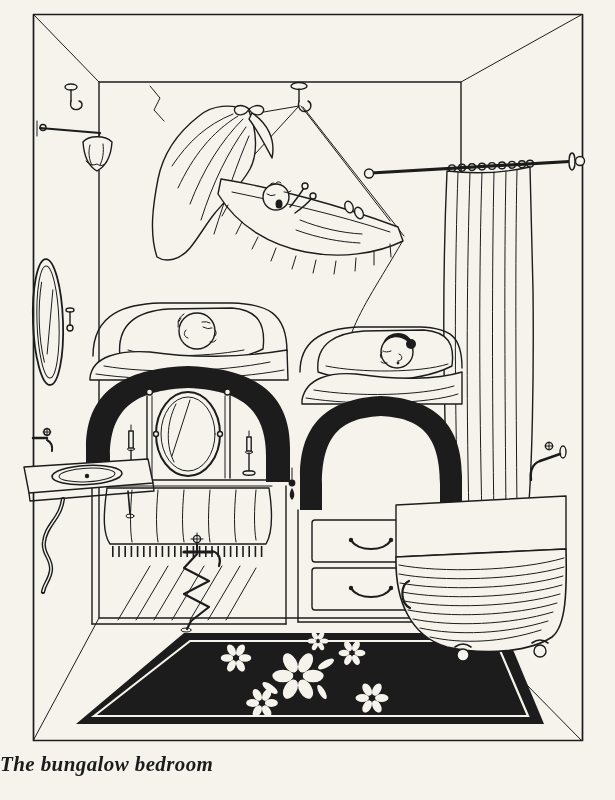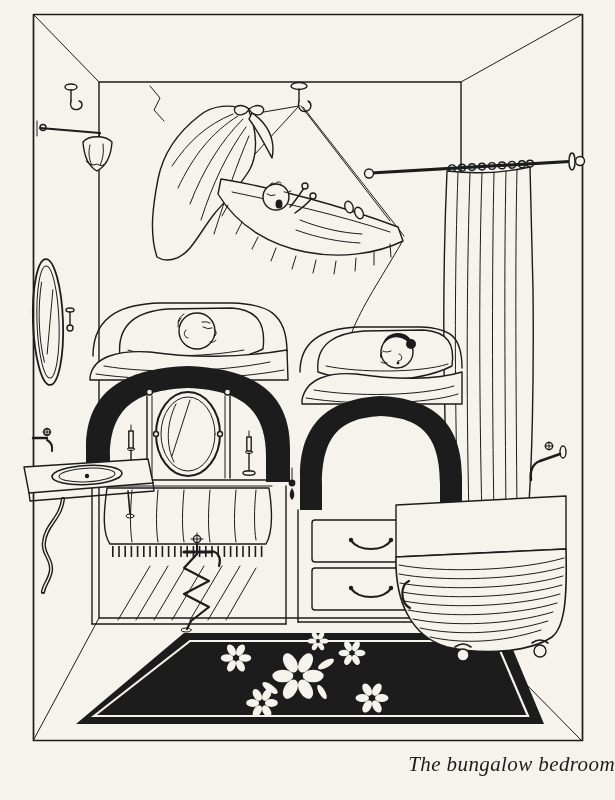--- a/index.html
+++ b/index.html
@@ -13,24 +13,25 @@
   .s1 { stroke-width:1; }
   .s2 { stroke-width:2; }
   .s3 { stroke-width:3.2; }
   .s4 { stroke-width:4.2; }
   .f  { fill:var(--paper); stroke:var(--ink); stroke-width:1.4; stroke-linecap:round; stroke-linejoin:round; }
   .k  { fill:var(--ink); stroke:none; }
   .ps { stroke:var(--paper); fill:none; }
   .pf { fill:var(--paper); stroke:none; }
   figcaption {
     position:absolute; left:0; top:752px; width:615px;
-    text-align:right;
+    text-align:left;
     font-family:"Liberation Serif", serif;
     font-style:italic; font-size:21px; letter-spacing:.4px;
     color:var(--ink);
+    font-weight:bold;
   }
 </style>
 </head>
 <body>
 
 <div class="page">
   <figure>
 
     <svg width="615" height="745" viewBox="0 0 615 745" xmlns="http://www.w3.org/2000/svg">
 

